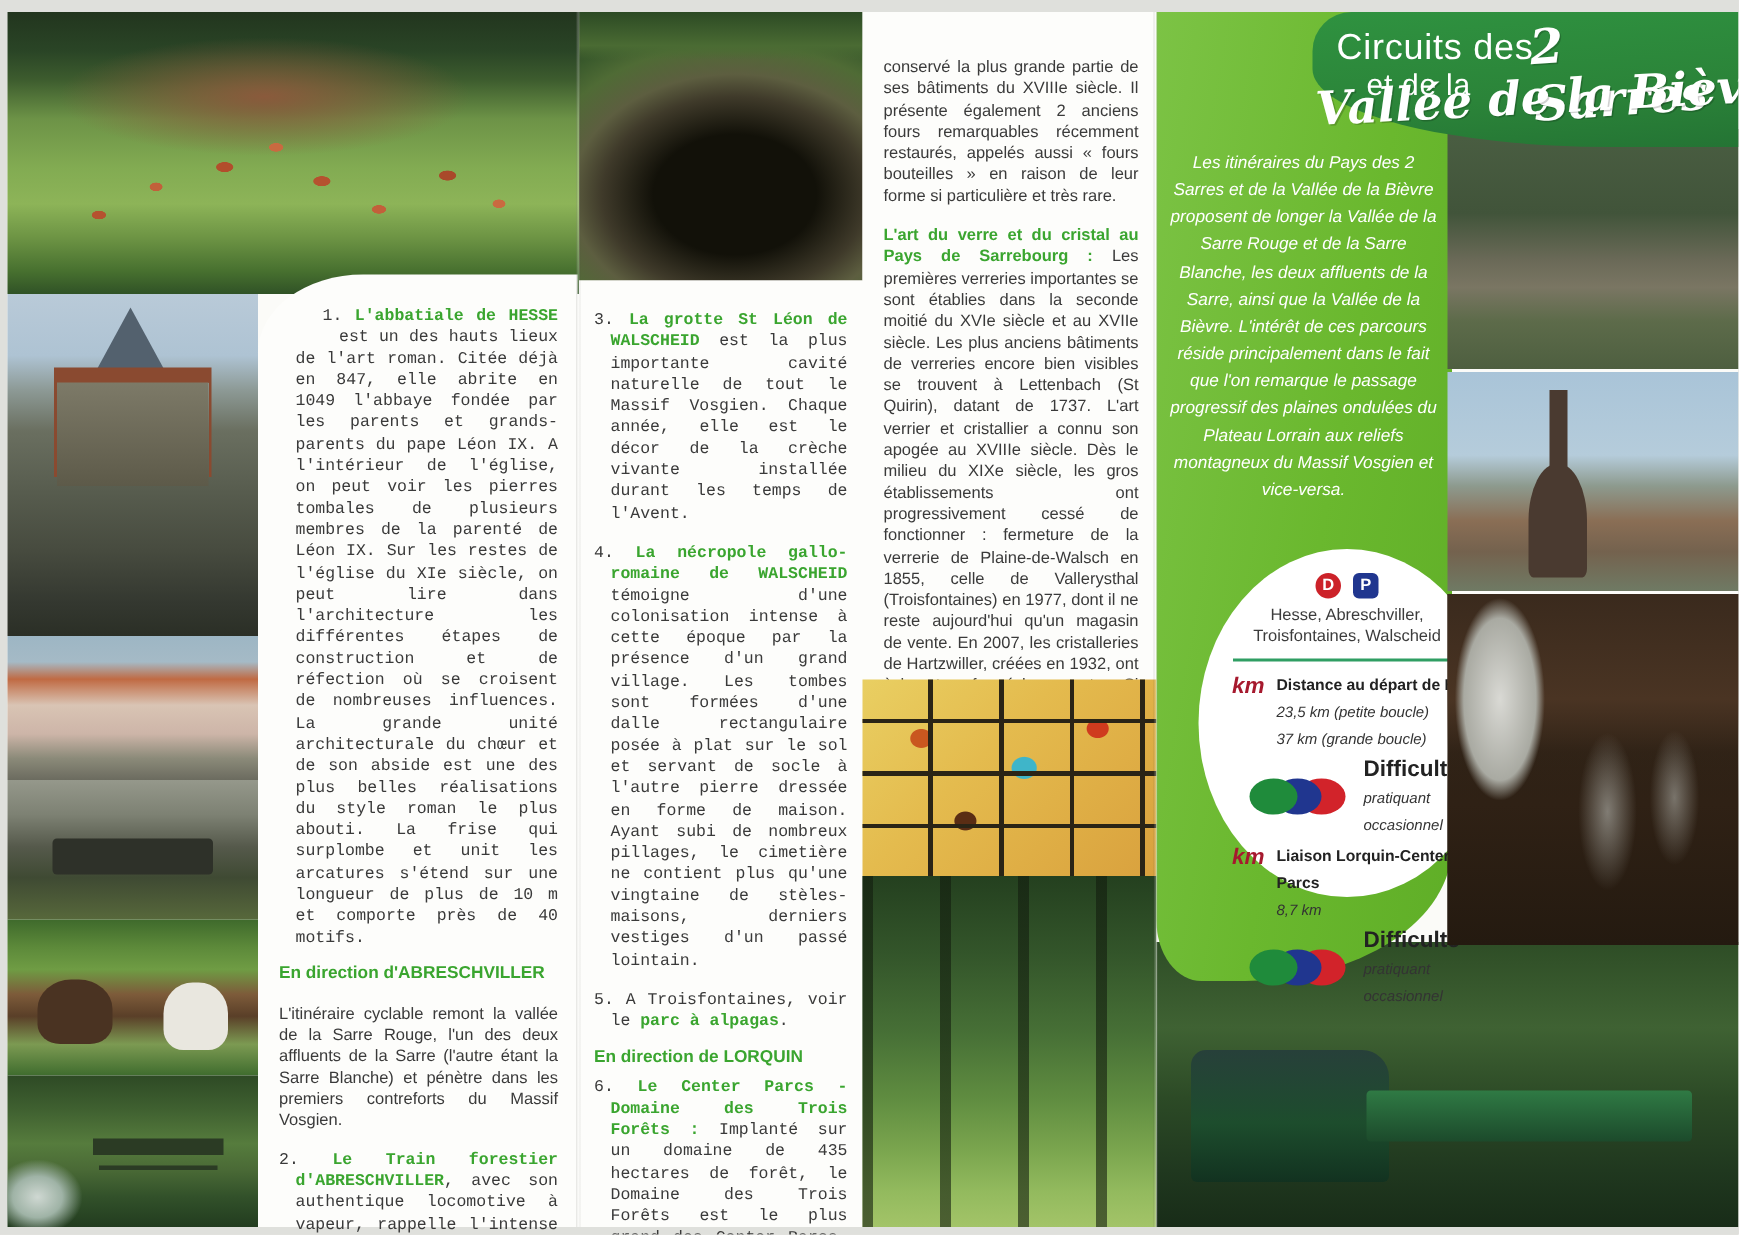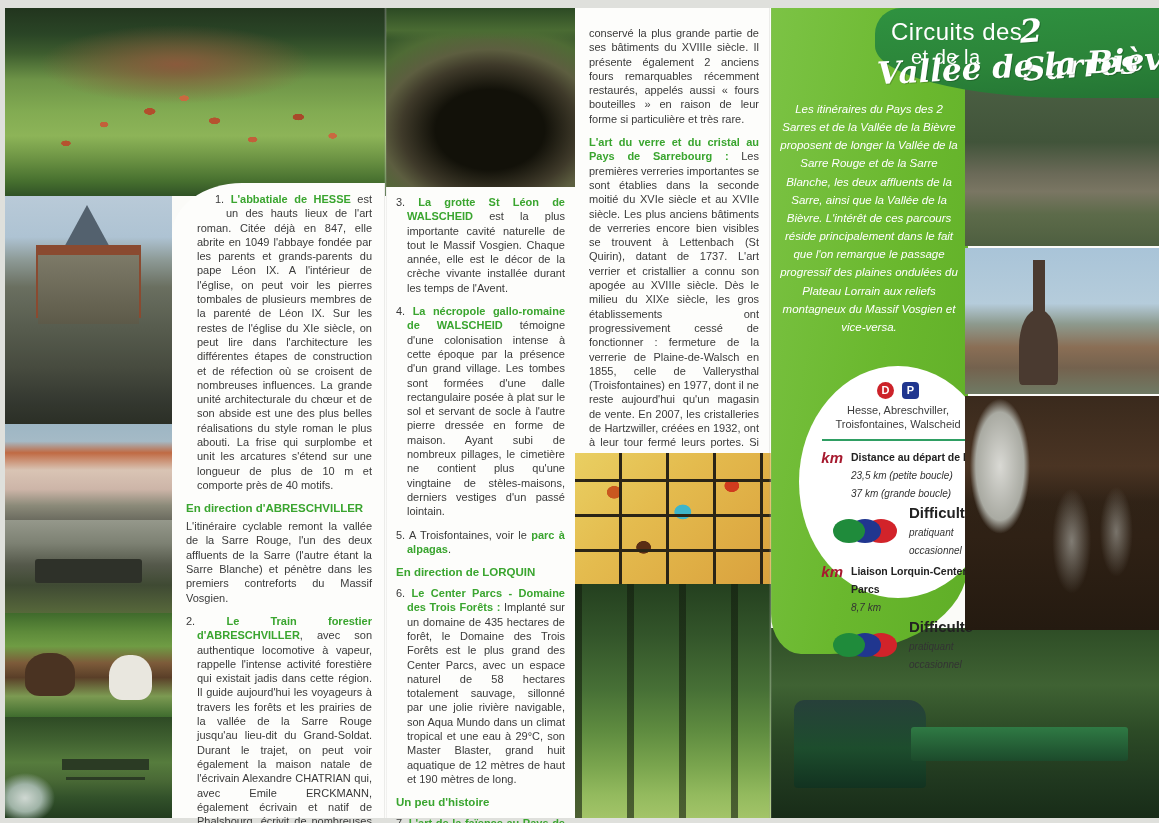--- a/index.html
+++ b/index.html
@@ -56,22 +56,22 @@
     radial-gradient(22px 60px at 78% 58%, rgba(210,215,210,.45) 0%, transparent 75%),
     linear-gradient(180deg,#3a2a1d 0%,#4a3423 30%,#32241636 45%,#2f2115 60%,#241a10 100%),
     linear-gradient(180deg,#3a2a1d,#241a10);}
   .ph-train{background:
     linear-gradient(180deg,#2e4d26 0%,#3f6233 30%,#2c4a26 55%,#20381f 80%,#182c18 100%);}
   .ph-train::before{content:"";position:absolute;left:6%;top:38%;width:34%;height:46%;background:linear-gradient(180deg,#27403a,#1d4d2d 55%,#123220);border-radius:10px 18px 4px 4px;}
   .ph-train::after{content:"";position:absolute;left:36%;top:52%;width:56%;height:18%;background:linear-gradient(180deg,#2f7a44,#1c4a2b);border-radius:3px;}
 
   
   .col{position:absolute;background:#fdfdfb;color:#3a3a3a;font-size:11px;line-height:1.3;text-align:justify;}
-  .col p{margin:0 0 9px 0;}
-  .item{padding-left:11px;text-indent:-11px;}
+  .col p{margin:12px 0 9px 0;}
+  .item{padding-left:11px;text-indent:-11px;font-family:Liberation Mono, monospace;}
   .lead{color:#3aa52f;font-weight:bold;}
   .gh{color:#3aa52f;font-weight:bold;font-size:11.5px;margin:2px 0 3px 0;text-align:left;}
   .corner-float{float:left;width:40px;height:28px;}
   #col1{left:172px;top:183px;width:213px;height:635px;border-top-left-radius:70px 52px;padding:9px 13px 0 14px;box-sizing:border-box;}
   #col2{left:386px;top:187px;width:189px;height:631px;padding:8px 10px 0 10px;box-sizing:border-box;}
   #col3{left:575px;top:8px;width:196px;height:445px;padding:18px 12px 0 14px;box-sizing:border-box;}
 
   
   #rpanel{left:771px;top:8px;width:388px;height:810px;background:#fbfbf8;}
   #lgreen{position:absolute;left:0;top:0;width:197px;height:646px;background:linear-gradient(100deg,#7cc345 0%,#6ab82e 55%,#5fae27 100%);border-radius:0 0 70% 30px / 0 0 90px 40px;z-index:2;}

